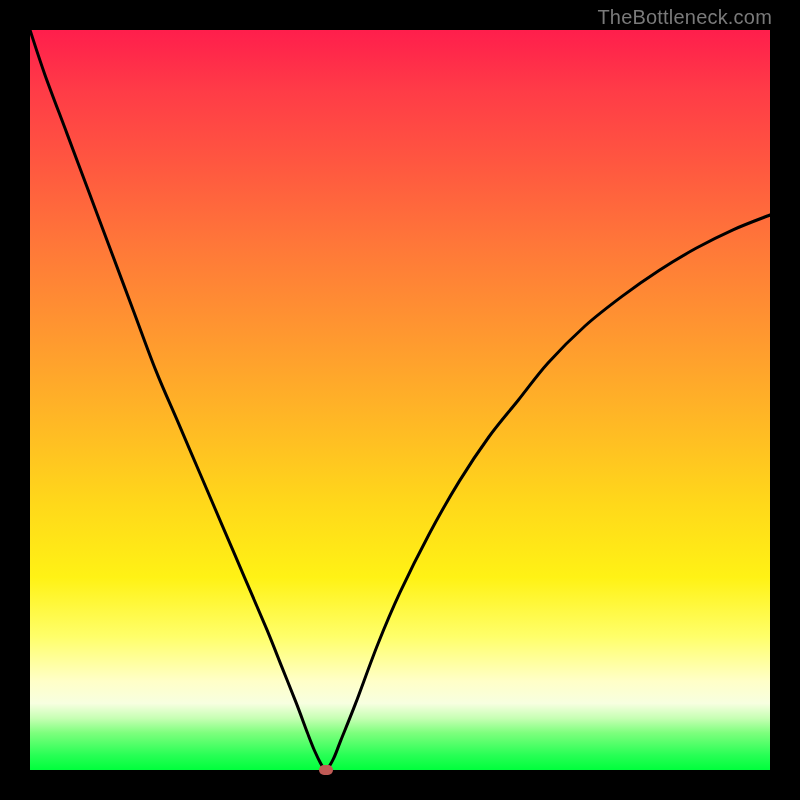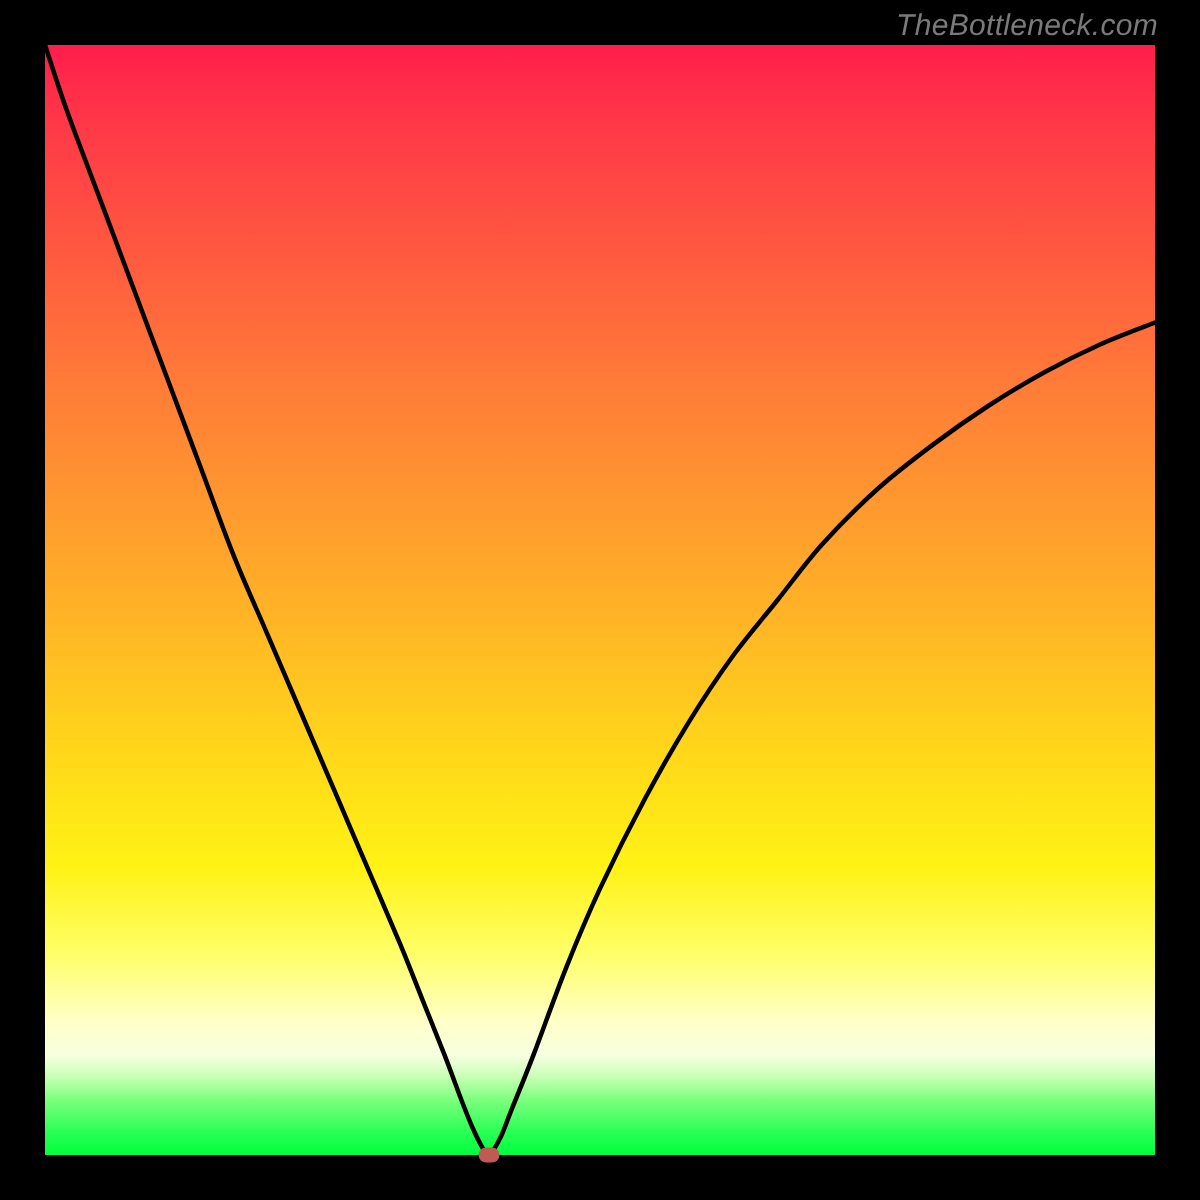--- a/index.html
+++ b/index.html
@@ -9,21 +9,20 @@
     height: 800px;
     background: #000;
     font-family: Arial, Helvetica, sans-serif;
     overflow: hidden;
   }
   .outer {
     position: relative;
     width: 784px;
     height: 800px;
     background: #000;
-    font-style: italic;
   }
   .plot-area {
     position: absolute;
     left: 30px;
     top: 30px;
     width: 740px;
     height: 740px;
     
     background: linear-gradient(to bottom,
       #ff1e4c 0%,

